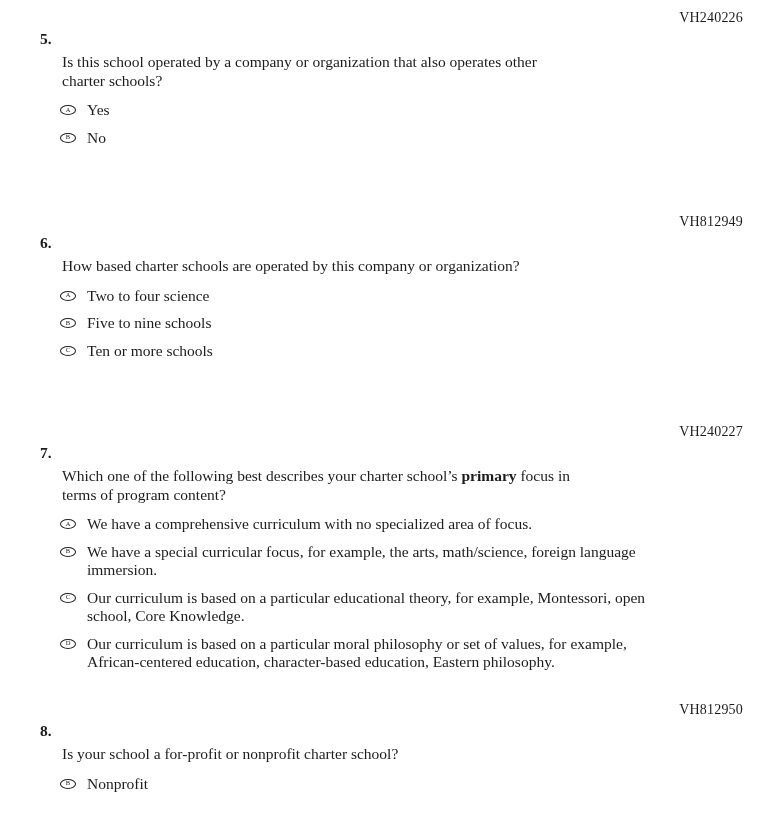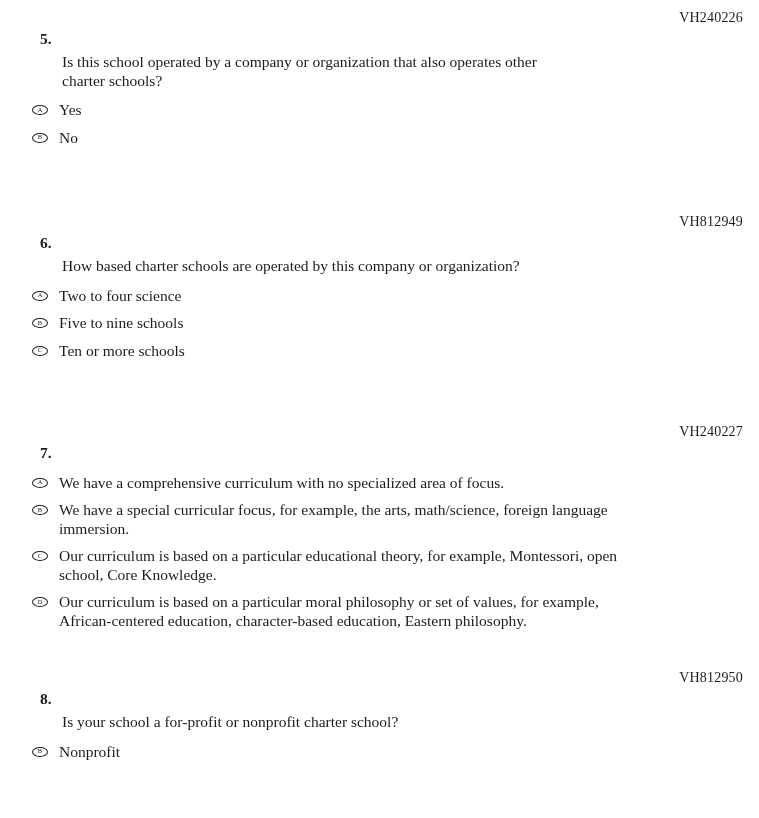--- a/index.html
+++ b/index.html
@@ -37,21 +37,21 @@
   }
   .q-num {
     font-weight: bold;
     width: 22px;
     flex-shrink: 0;
   }
   .q-text { white-space: pre-line; margin-top: 23px; }
   .q-bold { font-weight: bold; }
   .options {
     margin-top: 11px;
-    padding-left: 32px;
+    padding-left: 60px;
     padding-right: 20px;
   }
   .option {
     display: flex;
     align-items: flex-start;
     margin-bottom: 9px;
     font-size: 15.5px;
     line-height: 18.5px;
   }
   .oval {
@@ -67,21 +67,21 @@
     font-size: 6.5px;
     line-height: 1;
     color: #222222;
     cursor: pointer;
   }
   .option-label { white-space: pre-line; }
   
   #q5 { top: 12px; }
   #q6 { top: 216px; }
   #q7 { top: 426px; }
-  #q8 { top: 672px; }
+  #q8 { top: 704px; }
 </style>
 </head>
 <body>
 
 <div class="page">
 
   <section class="question-block" id="q5">
     <div class="code-line">VH240226</div>
     <div class="q-row">
       <span class="q-num">5.</span>
@@ -119,20 +119,22 @@
         <span class="oval">C</span>
         <span class="option-label">Ten or more schools</span>
       </div>
     </div>
   </section>
 
   <section class="question-block" id="q7">
     <div class="code-line">VH240227</div>
     <div class="q-row">
       <span class="q-num">7.</span>
+      <span class="q-text"><span>Which one of the following best describes your charter school’s </span><span class="q-bold">primary</span><span> focus in
+terms of program content?</span></span>
     </div>
     <div class="options">
       <div class="option">
         <span class="oval">A</span>
         <span class="option-label">We have a comprehensive curriculum with no specialized area of focus.</span>
       </div>
       <div class="option">
         <span class="oval">B</span>
         <span class="option-label">We have a special curricular focus, for example, the arts, math/science, foreign language
 immersion.</span>

